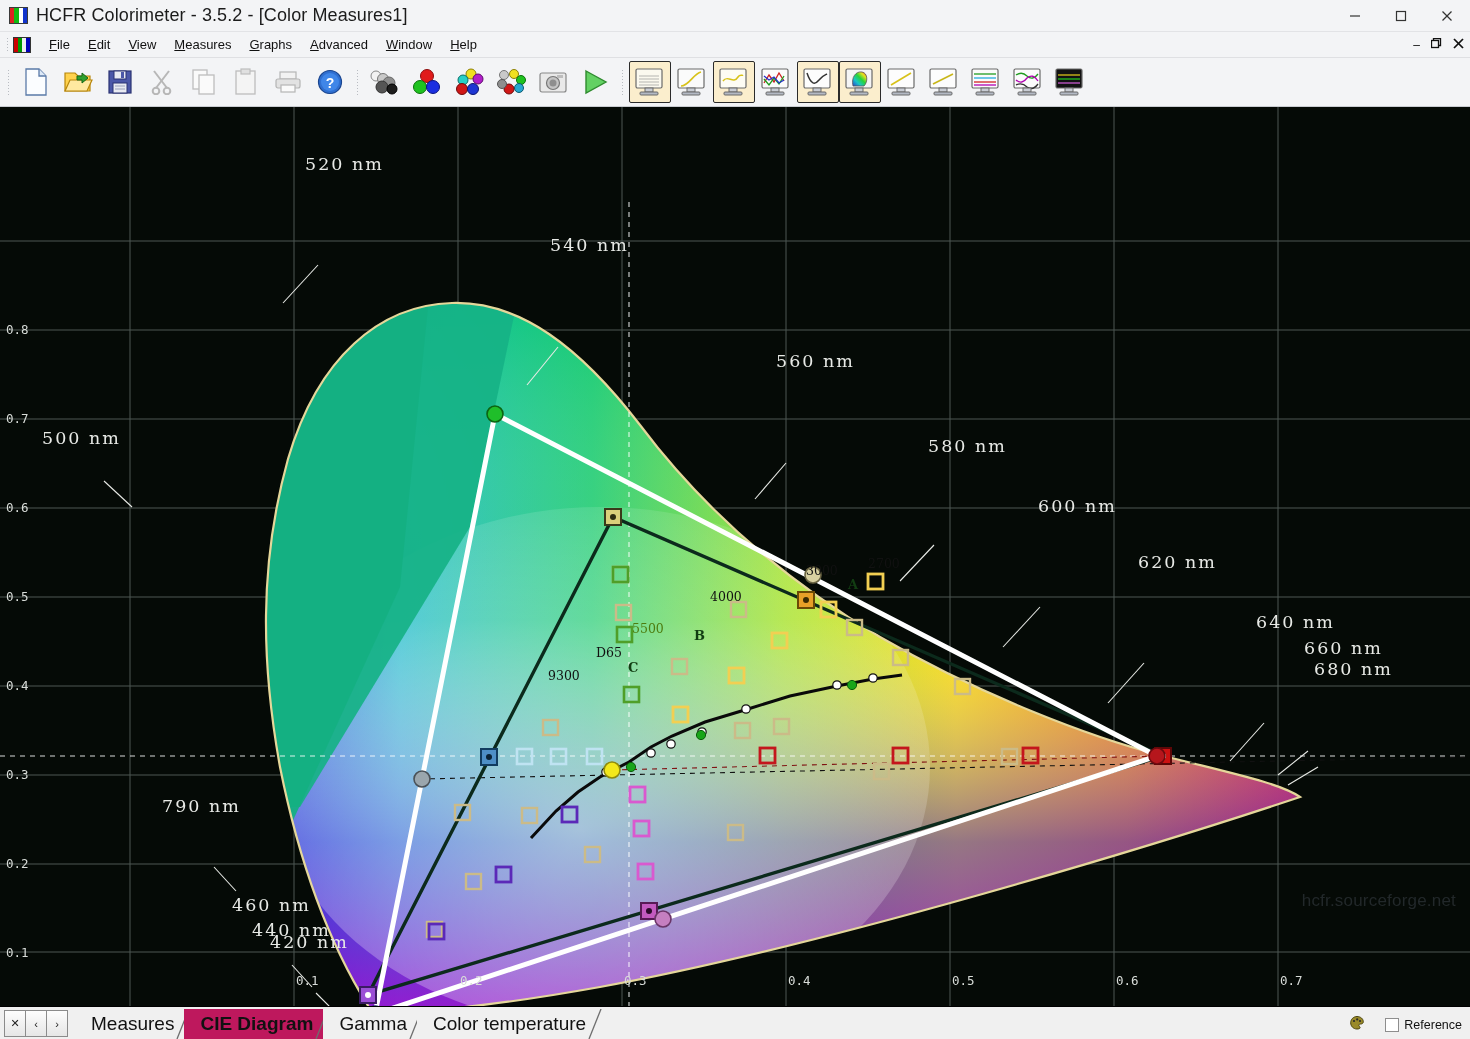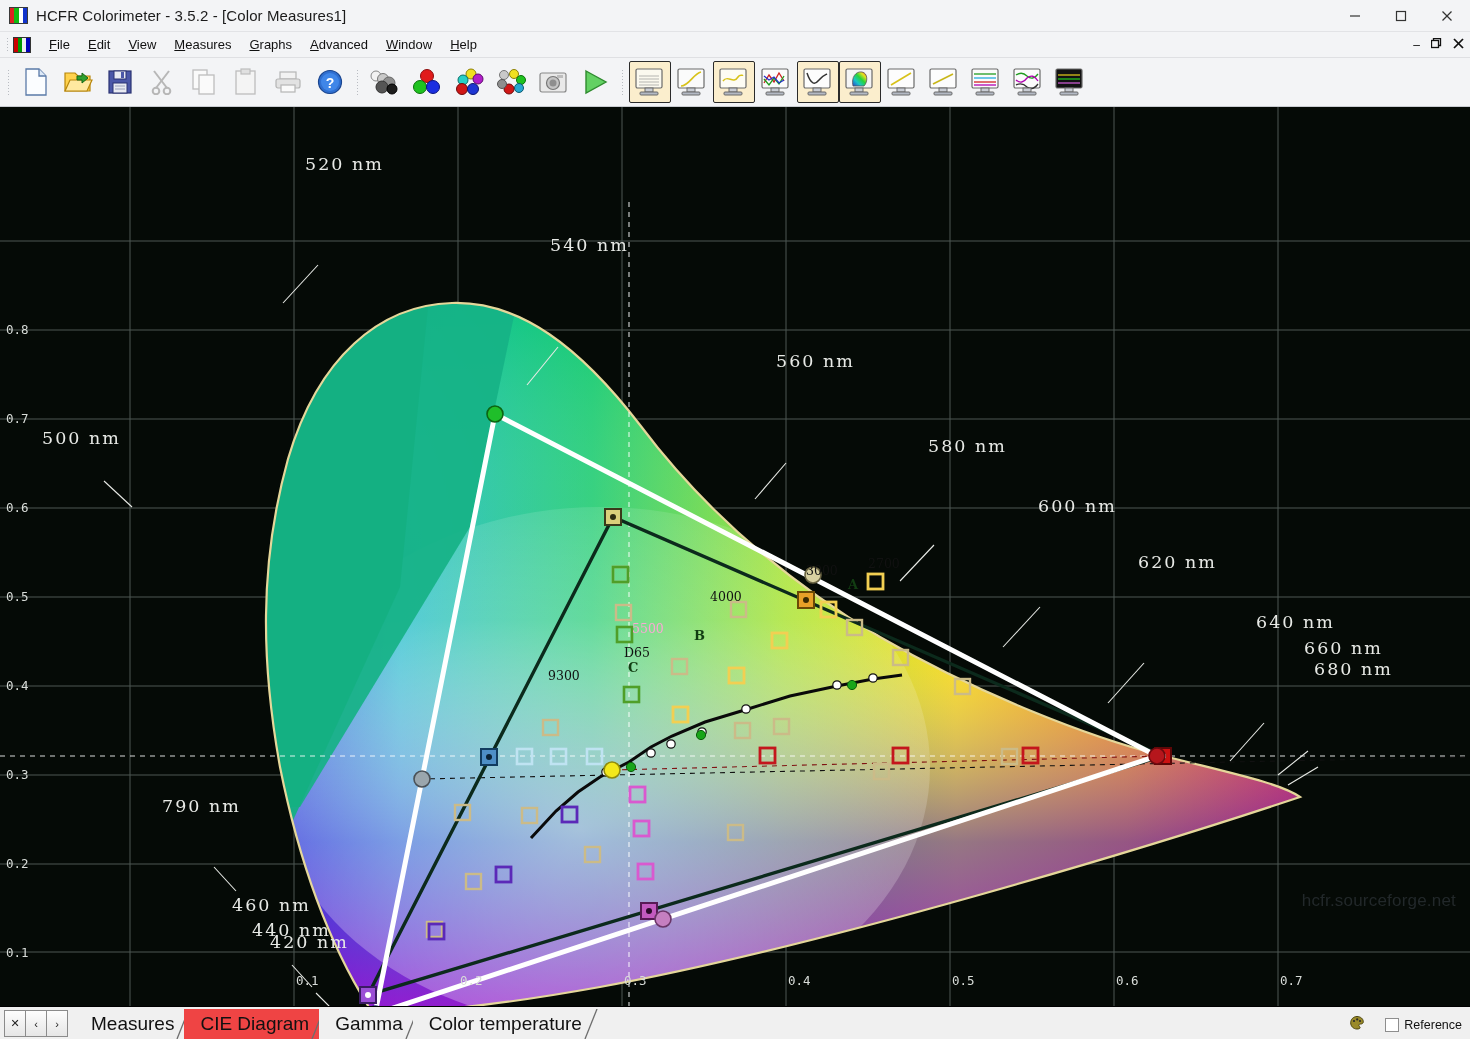--- a/index.html
+++ b/index.html
@@ -15,21 +15,21 @@
   
   .titlebar{height:31px;display:flex;align-items:center;background:#f3f4f6;
             border-bottom:1px solid #e2e3e6;position:relative;flex:0 0 auto;}
   .title-icon{width:17px;height:15px;margin-left:9px;margin-right:8px;display:flex;
               border:1px solid #3a3a3a;background:#111;}
   .title-icon i{flex:1;}
   .title-icon i:nth-child(1){background:#d22;}
   .title-icon i:nth-child(2){background:#1b1;}
   .title-icon i:nth-child(3){background:#fff;}
   .title-icon i:nth-child(4){background:#13c;}
-  .title-text{font-size:15px;color:#1b1b1b;letter-spacing:.1px;}
+  .title-text{font-size:18px;color:#1b1b1b;letter-spacing:.1px;}
   .win-btns{position:absolute;right:0;top:0;height:31px;display:flex;}
   .win-btn{width:46px;height:31px;display:flex;align-items:center;justify-content:center;
            font-size:14px;color:#333;}
 
   
   .menubar{height:25px;display:flex;align-items:center;background:#f3f4f6;
            border-bottom:1px solid #dfe0e3;position:relative;flex:0 0 auto;}
   .grip{width:3px;height:15px;margin:0 4px 0 6px;
         background-image:radial-gradient(circle,#b9bcc2 40%,transparent 41%);
         background-size:3px 3px;}
@@ -74,21 +74,21 @@
   .tabstrip{height:32px;flex:0 0 auto;background:#f0f0f0;display:flex;align-items:flex-end;
             position:relative;border-top:1px solid #000;}
   .navbtns{display:flex;align-items:center;height:27px;margin-left:4px;margin-bottom:2px;}
   .navbtn{width:20px;height:25px;border:1px solid #8b8b8b;background:linear-gradient(#fdfdfd,#e6e6e6);
           display:flex;align-items:center;justify-content:center;font-size:11px;color:#222;
           margin-right:-1px;}
   .tabs{display:flex;align-items:flex-end;height:32px;margin-left:8px;}
   .tab{position:relative;height:30px;display:flex;align-items:center;padding:0 10px 0 16px;
        font-size:19px;color:#111;background:#f0f0f0;}
   .tab .slash{position:absolute;right:-7px;top:0;height:30px;width:16px;}
-  .tab.active{background:#ef4444;font-weight:normal;}
+  .tab.active{background:#be185d;font-weight:bold;}
   .tab-right{position:absolute;right:8px;bottom:4px;display:flex;align-items:center;gap:20px;}
   .refbox{display:flex;align-items:center;gap:5px;font-size:12.5px;color:#111;}
   .refchk{width:12px;height:12px;border:1px solid #8e8e8e;background:#fff;}
 
   
   .statusbar{height:24px;flex:0 0 auto;background:#f0f0f0;border-top:1px solid #d6d6d6;
              display:flex;align-items:center;position:relative;}
   .status-text{font-size:12px;color:#111;margin-left:6px;}
   .status-panes{position:absolute;right:4px;top:2px;display:flex;align-items:center;gap:2px;}
   .pane{height:18px;border:1px solid #c7c7c7;background:#ececec;display:flex;
@@ -643,22 +643,22 @@
     <div class="nmlabel" style="left:1256px;top:505px;">640 nm</div>
     <div class="nmlabel" style="left:1304px;top:531px;">660 nm</div>
     <div class="nmlabel" style="left:1314px;top:552px;">680 nm</div>
     <div class="nmlabel" style="left:42px;top:321px;">500 nm</div>
     <div class="nmlabel" style="left:162px;top:689px;">790 nm</div>
     <div class="nmlabel" style="left:232px;top:788px;">460 nm</div>
     <div class="nmlabel" style="left:252px;top:813px;">440 nm</div>
     <div class="nmlabel" style="left:270px;top:825px;">420 nm</div>
 
     <div class="cctlabel" style="left:548px;top:561px;color:#111;">9300</div>
-    <div class="cctlabel" style="left:624px;top:538px;color:#111;">D65</div>
-    <div class="cctlabel" style="left:632px;top:514px;color:#f9a8d4;">5500</div>
+    <div class="cctlabel" style="left:596px;top:538px;color:#111;">D65</div>
+    <div class="cctlabel" style="left:632px;top:514px;color:#4d7c0f;">5500</div>
     <div class="cctlabel" style="left:710px;top:482px;color:#111;">4000</div>
     <div class="cctlabel" style="left:806px;top:456px;color:#111;">3000</div>
     <div class="cctlabel" style="left:868px;top:449px;color:#111;">2700</div>
 
     <div class="illlabel" style="left:848px;top:470px;">A</div>
     <div class="illlabel" style="left:694px;top:521px;">B</div>
     <div class="illlabel" style="left:628px;top:553px;">C</div>
 
     <div class="watermark">hcfr.sourceforge.net</div>
   </div>

